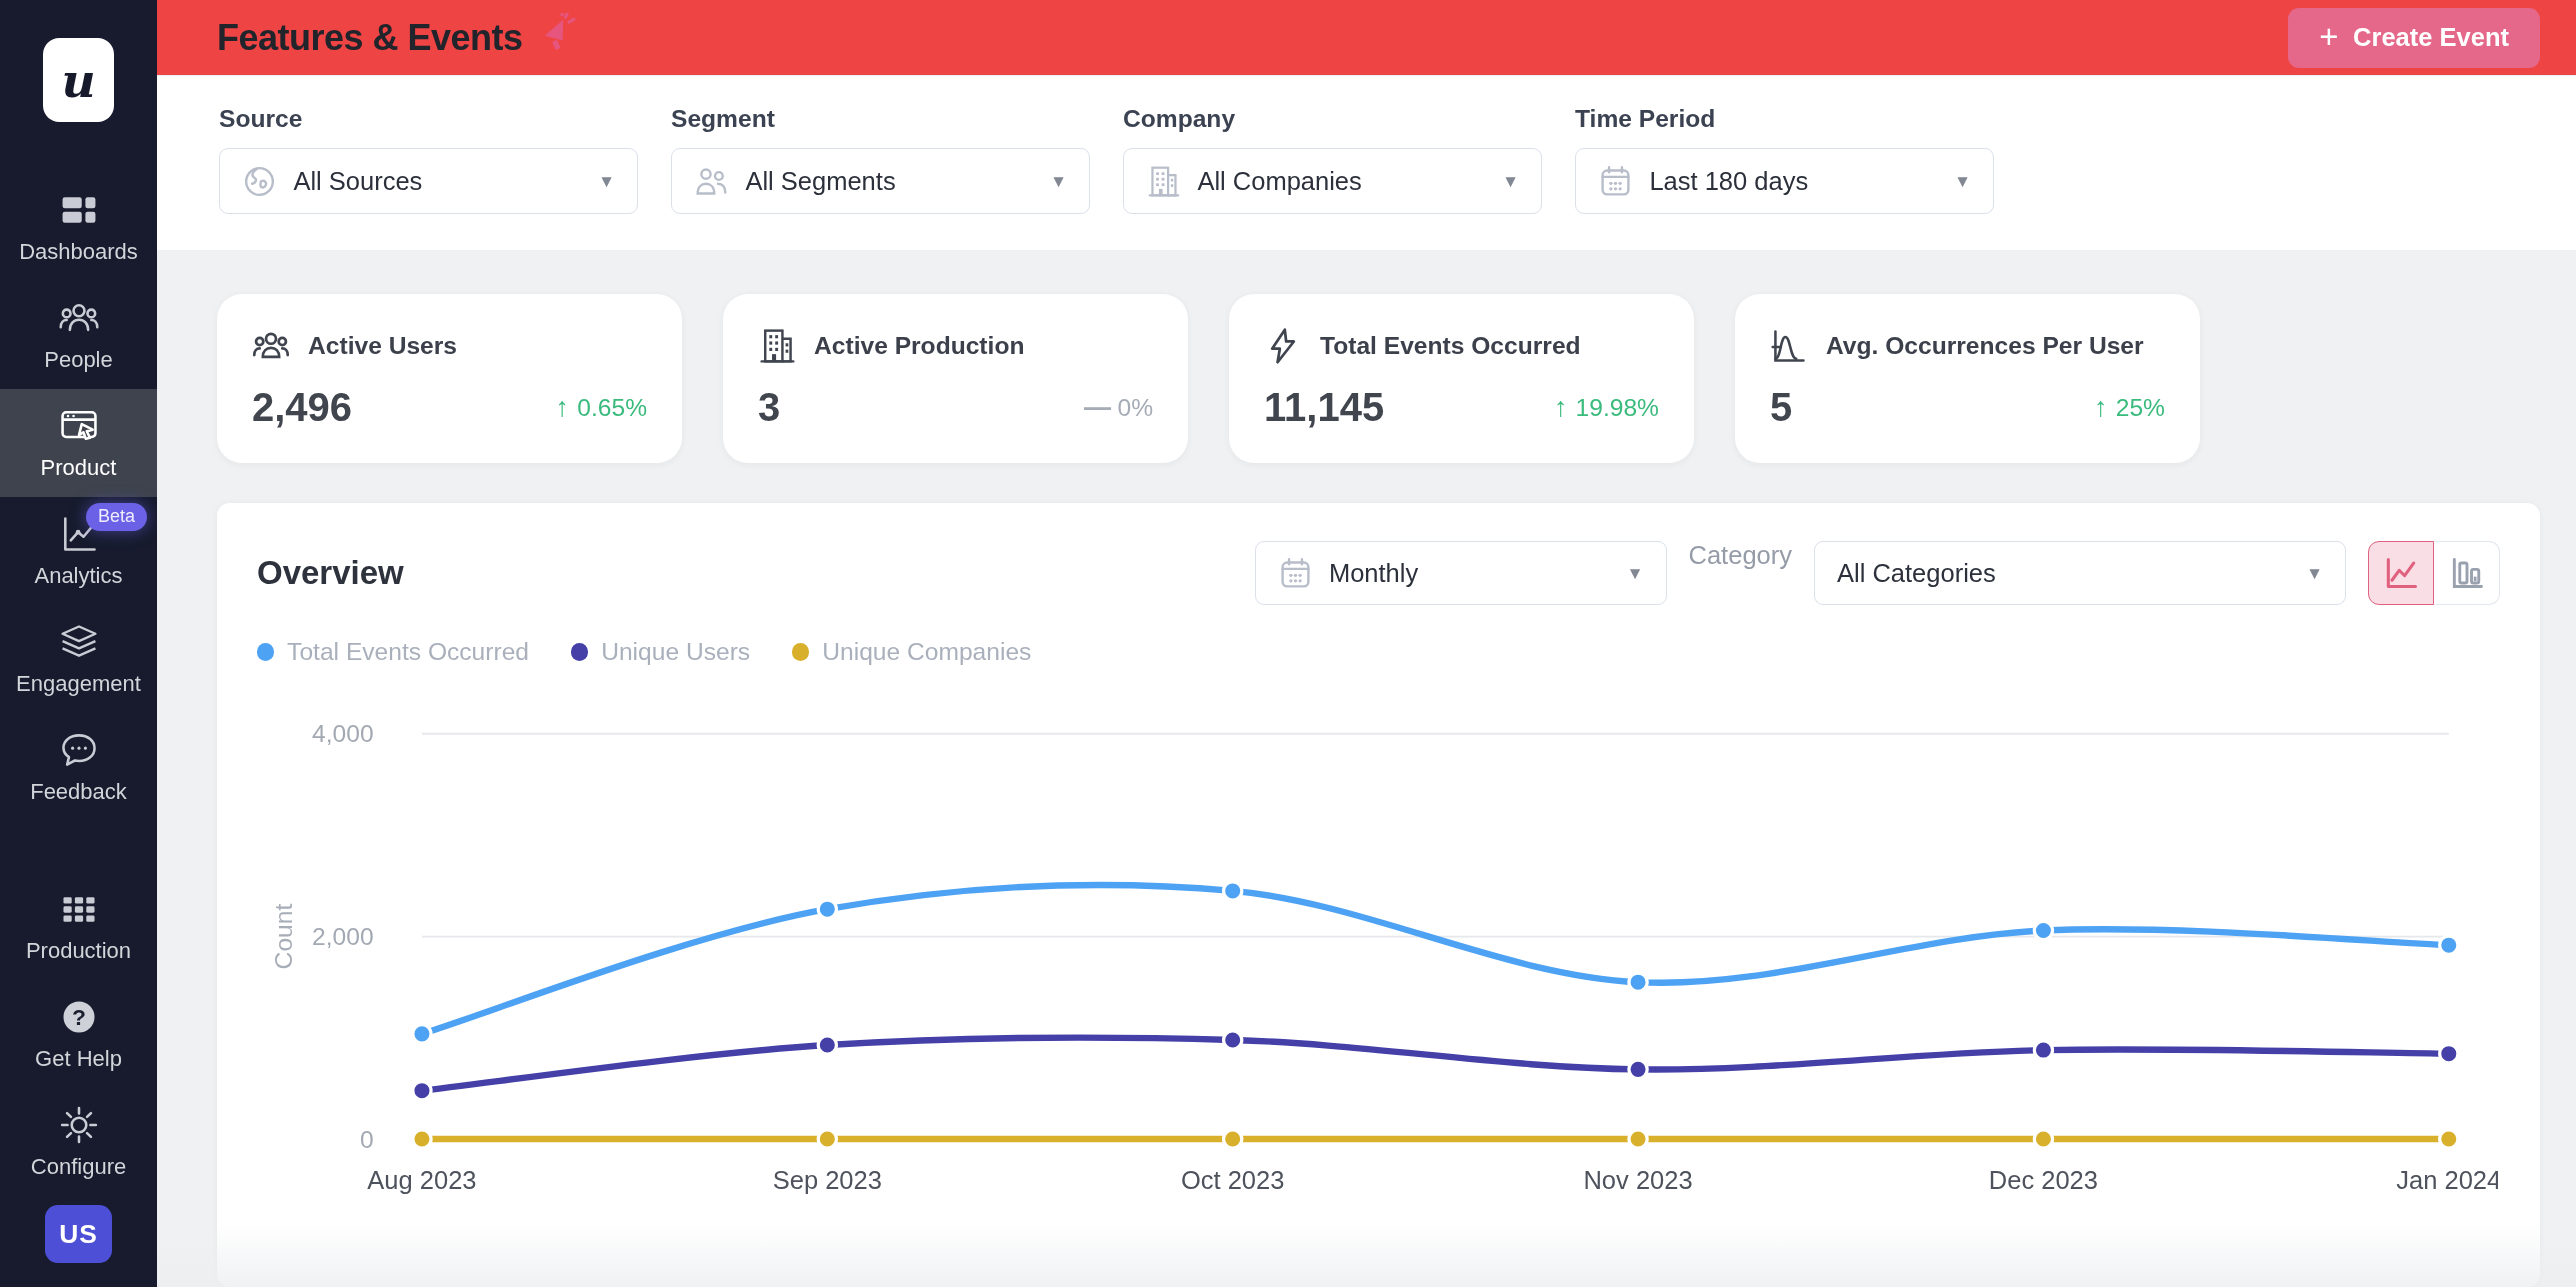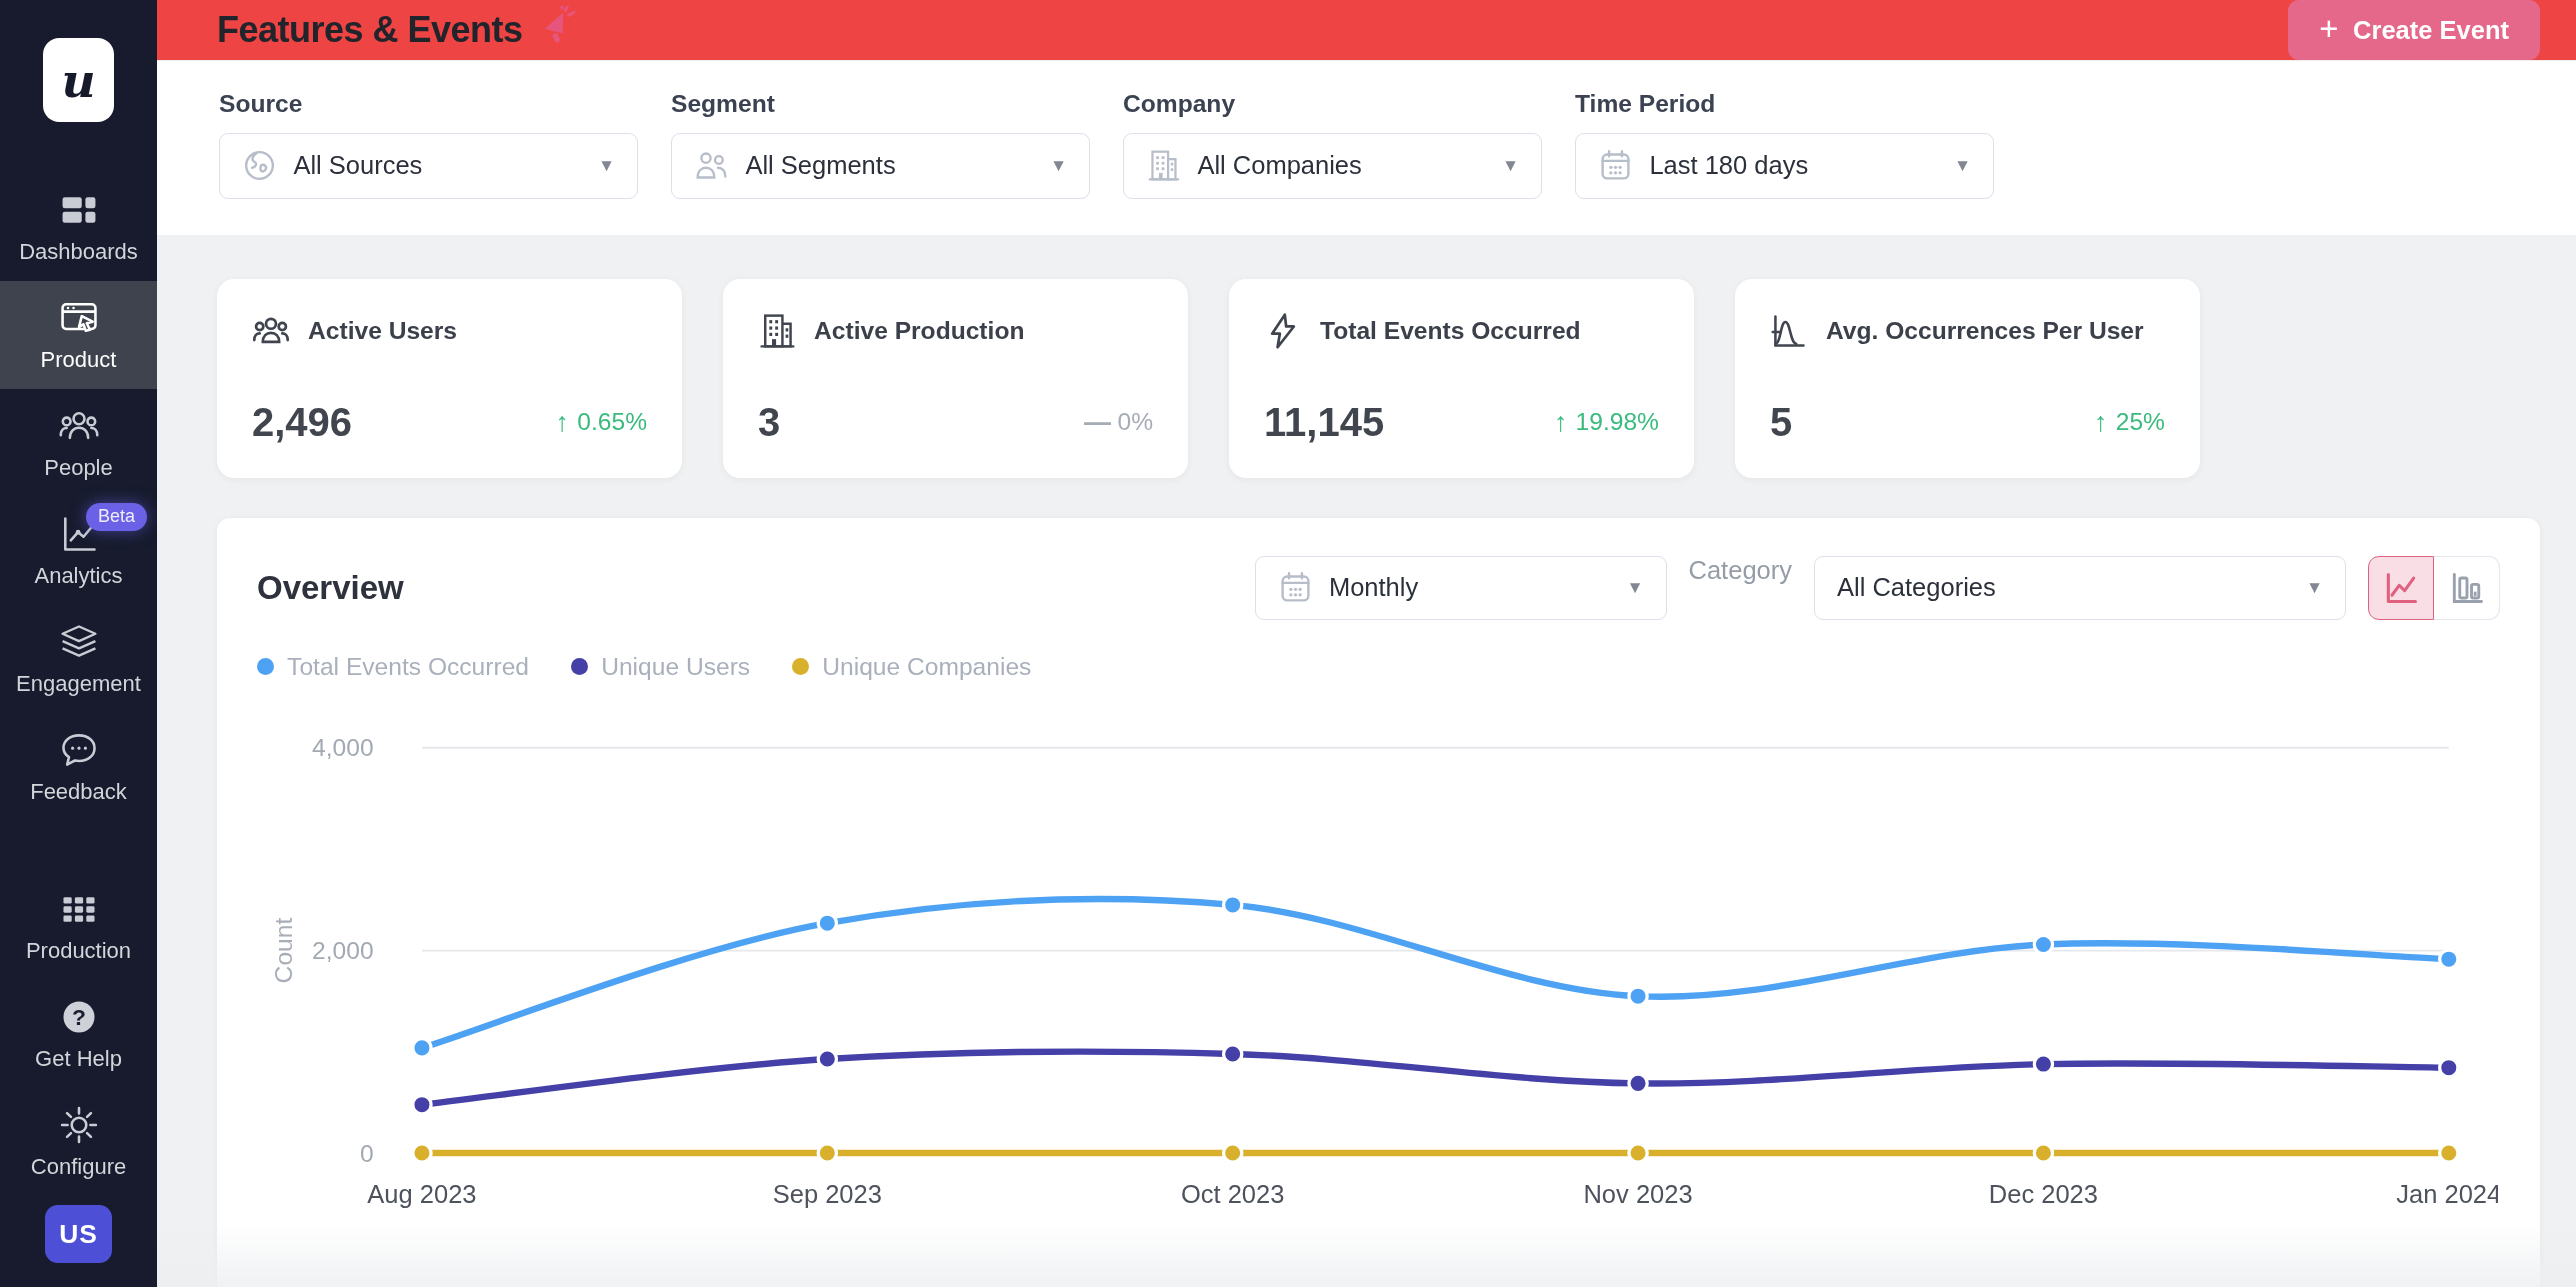--- a/index.html
+++ b/index.html
@@ -42,21 +42,21 @@
             display:flex; align-items:center; gap:16.4px; padding:0 22px; cursor:pointer; }
   .select .f-icon { width:35px; height:35px; color:#b7bdc9; display:flex; align-items:center; justify-content:center; }
   .select .f-icon svg { width:35px; height:35px; }
   .select .sel-text { font-size:25.5px; color:#2b303b; }
   .select .caret { margin-left:auto; color:#82889311; color:#828893; font-size:17.3px; }
 
   .page-body { flex:1; background:#f0f1f3; padding:44px 36px 0 60px; display:flex; flex-direction:column; }
 
   
   .cards { display:flex; gap:41px; }
-  .card { width:465px; height:199px; background:#ffffff; border-radius:17px; padding:33px 35px;
+  .card { width:465px; height:169px; background:#ffffff; border-radius:25px; padding:33px 35px;
           display:flex; flex-direction:column; box-shadow:0 1.8px 7.3px rgba(25,30,45,.05); }
   .card-head { display:flex; align-items:center; gap:18px; }
   .card-head .c-icon { width:38px; height:38px; color:#3f444e; }
   .card-head .c-icon svg { width:38px; height:38px; }
   .card-title { font-size:24.6px; font-weight:600; color:#3b404b; }
   .card-foot { margin-top:auto; display:flex; align-items:center; justify-content:space-between; }
   .stat-value { font-size:40px; font-weight:700; color:#41454e; }
   .delta { display:flex; align-items:center; gap:8.2px; font-size:24.6px; }
   .delta.up { color:#3abb7d; }
   .delta.flat { color:#a6acb6; }
@@ -104,45 +104,45 @@
                 <rect x="5" y="9" width="21" height="12" rx="2.5"></rect>
                 <rect x="30" y="9" width="11" height="12" rx="2.5"></rect>
                 <rect x="5" y="25" width="21" height="12" rx="2.5"></rect>
                 <rect x="30" y="25" width="11" height="12" rx="2.5"></rect>
               </g>
             </svg>
         </span>
         <span class="nav-label">Dashboards</span>
       </div>
 
-      <div class="nav-item selected">
-        <span class="nav-icon">
-          <svg viewBox="0 0 46 46" fill="none" stroke="#ffffff" stroke-width="2.8" stroke-linejoin="round">
-              <rect x="5" y="8" width="36" height="27" rx="4"></rect>
-              <path d="M5 16h36"></path>
-              <circle cx="11" cy="12" r="1.4" fill="#fff" stroke="none"></circle>
-              <circle cx="17" cy="12" r="1.4" fill="#fff" stroke="none"></circle>
-              <path d="M26 21l12 6-6.5 1.8L35 36l-4.5 1-2.7-7.2L23 33z" fill="#3e434d"></path>
-            </svg>
-        </span>
-        <span class="nav-label">Product</span>
-      </div>
-
       <div class="nav-item">
         <span class="nav-icon">
           <svg viewBox="0 0 46 46" fill="none" stroke="currentColor" stroke-width="2.8" stroke-linecap="round">
               <circle cx="23" cy="15" r="6"></circle>
               <path d="M13 36c0-7 4.5-11 10-11s10 4 10 11"></path>
               <circle cx="9.5" cy="18" r="4.2"></circle>
               <path d="M3 33c0-5 2.8-7.8 6.5-7.8"></path>
               <circle cx="36.5" cy="18" r="4.2"></circle>
               <path d="M43 33c0-5-2.8-7.8-6.5-7.8"></path>
             </svg>
         </span>
         <span class="nav-label">People</span>
+      </div>
+
+      <div class="nav-item selected">
+        <span class="nav-icon">
+          <svg viewBox="0 0 46 46" fill="none" stroke="#ffffff" stroke-width="2.8" stroke-linejoin="round">
+              <rect x="5" y="8" width="36" height="27" rx="4"></rect>
+              <path d="M5 16h36"></path>
+              <circle cx="11" cy="12" r="1.4" fill="#fff" stroke="none"></circle>
+              <circle cx="17" cy="12" r="1.4" fill="#fff" stroke="none"></circle>
+              <path d="M26 21l12 6-6.5 1.8L35 36l-4.5 1-2.7-7.2L23 33z" fill="#3e434d"></path>
+            </svg>
+        </span>
+        <span class="nav-label">Product</span>
       </div>
 
       <div class="nav-item">
         <span class="nav-icon">
           <svg viewBox="0 0 46 46" fill="none" stroke="currentColor" stroke-width="2.8" stroke-linecap="round" stroke-linejoin="round">
               <path d="M8 6v34h32"></path>
               <path d="M14 30l8-9 6 5 10-12"></path>
               <circle cx="22" cy="21" r="2.6" fill="currentColor" stroke="none"></circle>
             </svg>
         </span>

